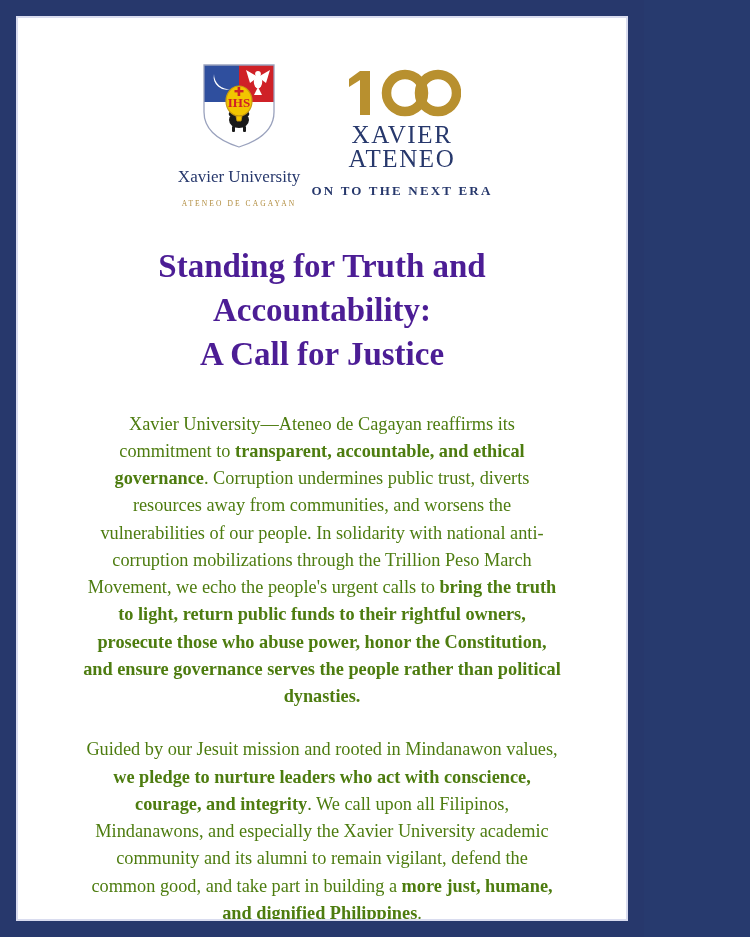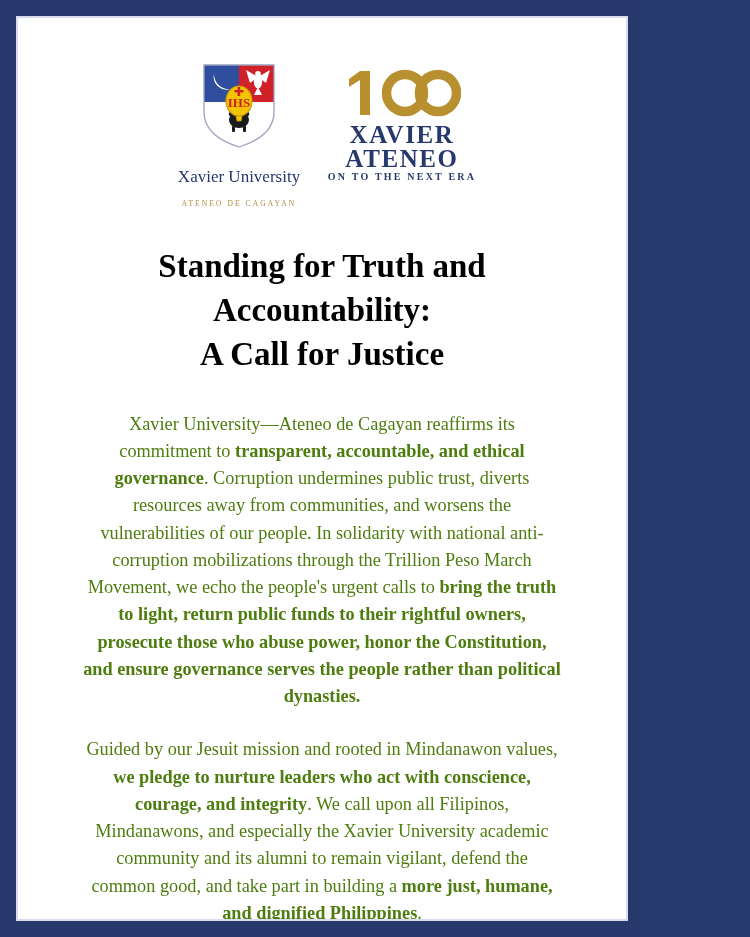--- a/index.html
+++ b/index.html
@@ -93,43 +93,43 @@
   }
 
   .cent-mark {
     width: 118px;
     height: 54px;
   }
 
   .cent-name {
     font-family: "Liberation Serif", "DejaVu Serif", serif;
     font-size: 25px;
-    font-weight: bold;
+    font-weight: normal;
     color: #27386c;
     letter-spacing: 1.6px;
     line-height: 0.96;
     text-align: center;
     margin-top: 3px;
   }
 
   .cent-tag {
     font-family: "Liberation Serif", "DejaVu Serif", serif;
-    font-size: 10px;
+    font-size: 13px;
     font-weight: bold;
     letter-spacing: 2.2px;
     color: #27386c;
-    margin-top: 0;
+    margin-top: 12px;
     white-space: nowrap;
   }
 
   
   .headline {
     margin: 36px 44px 0 44px;
     text-align: center;
-    color: #000000;
+    color: #4c1d95;
     font-family: "Liberation Serif", "DejaVu Serif", serif;
     font-weight: bold;
     font-size: 33px;
     line-height: 1.34;
   }
   .headline .l2 { display: block; }
 
   
   .body-copy {
     margin: 34px 64px 0 64px;

